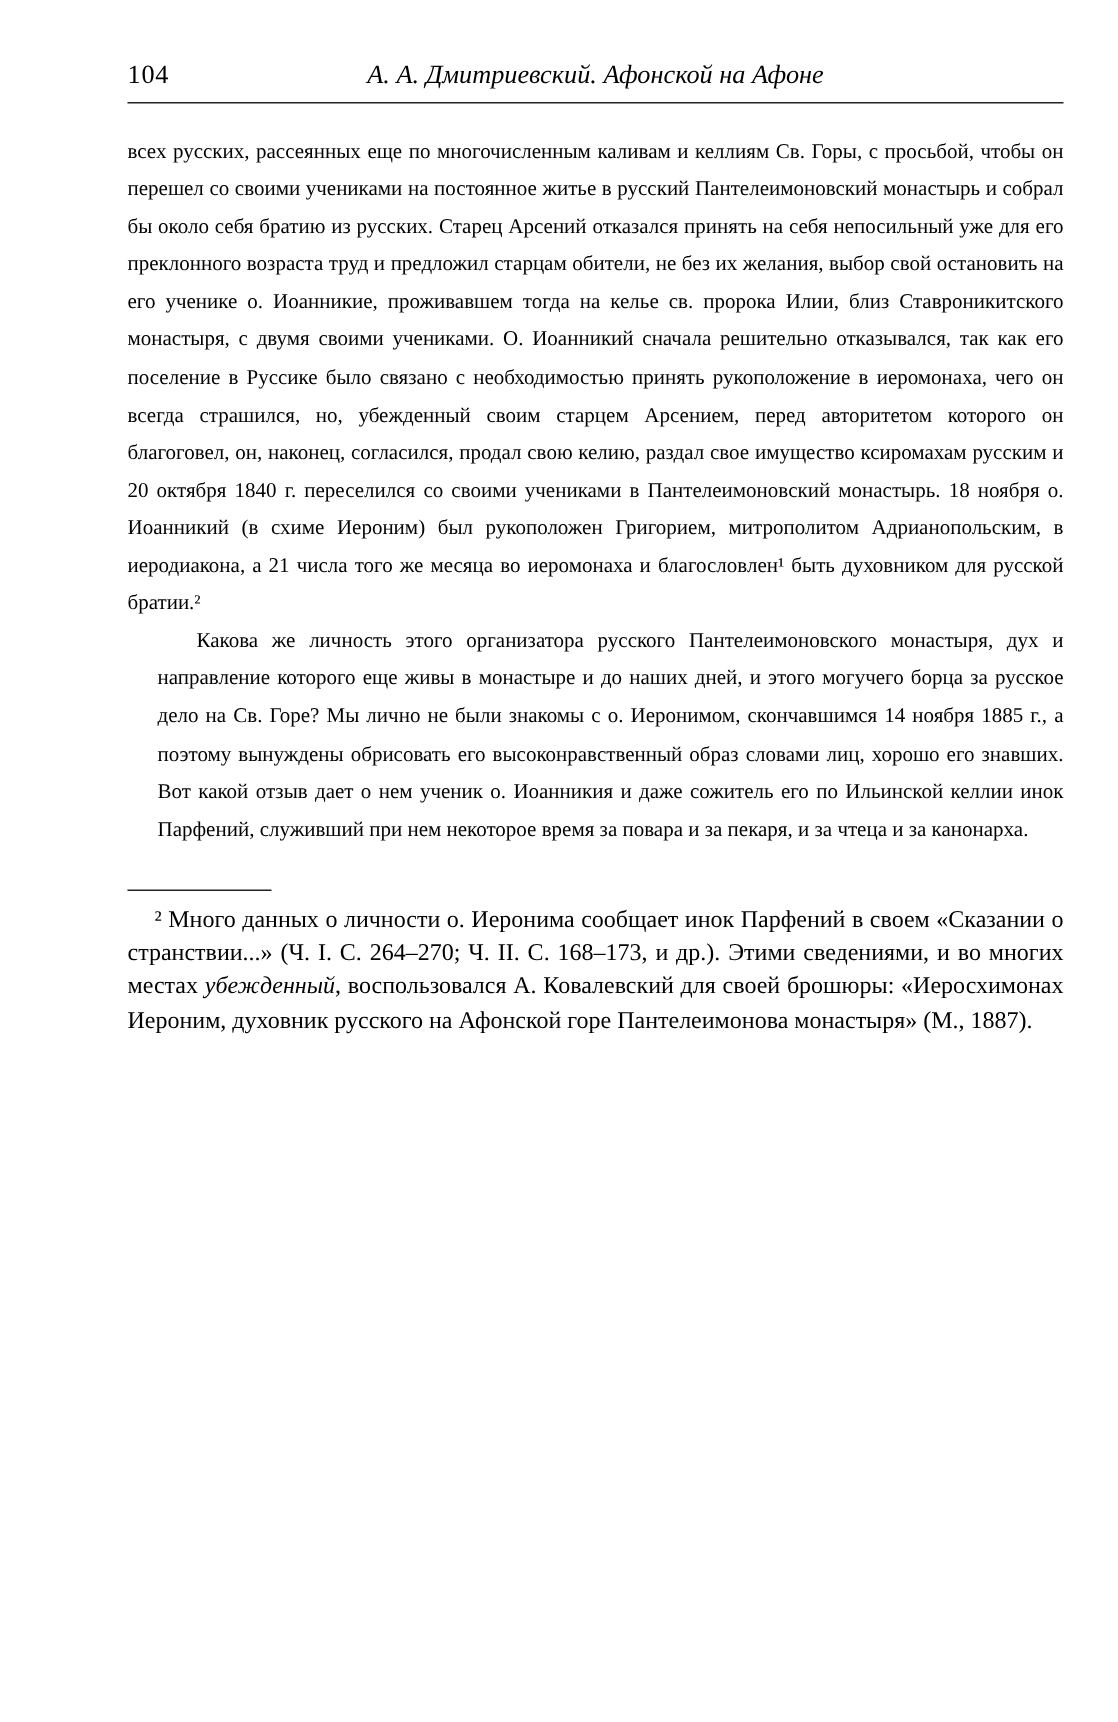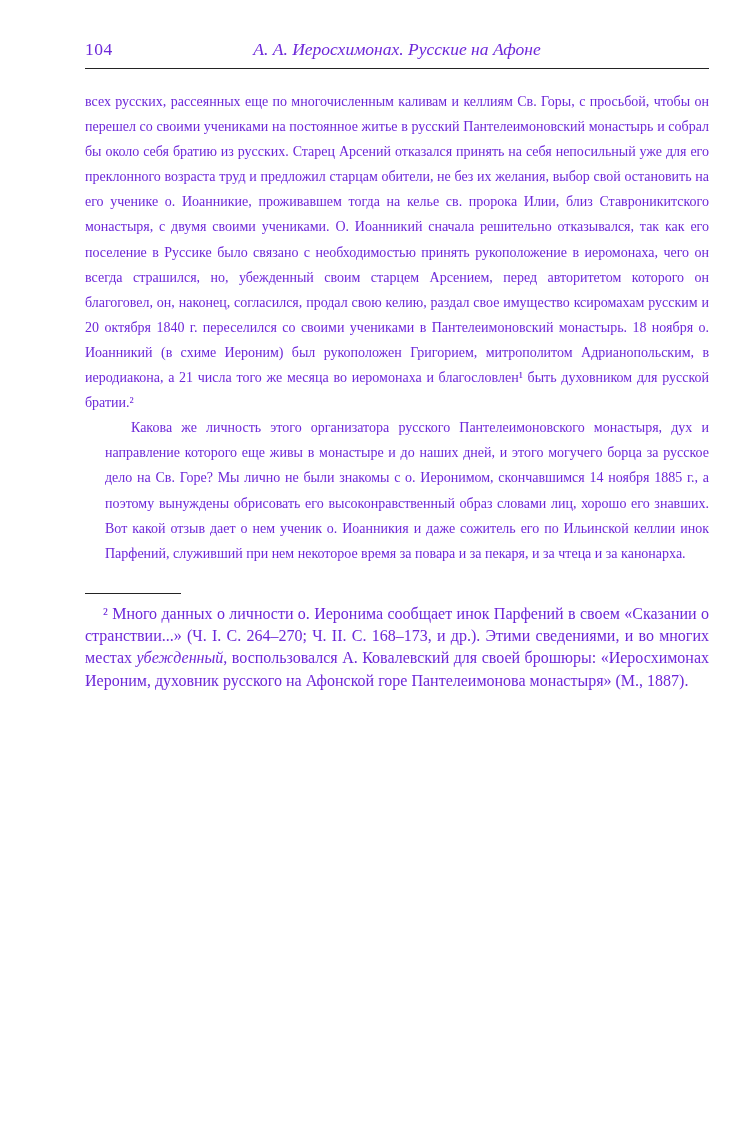--- a/index.html
+++ b/index.html
@@ -7,21 +7,21 @@
     html, body {
       background: #ffffff;
     }
 
     .page {
       position: relative;
       width: 745px;
       height: 1148px;
       margin: 0 auto;
       background: #ffffff;
-      color: #6d28d9;
+      color: #000000;
       font-family: "Liberation Serif", "DejaVu Serif", serif;
       padding: 38px 36px 0 85px;
       overflow: hidden;
     }
 
     
     .page-header {
       position: relative;
       text-align: center;
       font-size: 17.5px;
@@ -65,21 +65,21 @@
     .footnote { text-indent: 18px; hyphens: none; }
     .footnote em { font-style: italic; }
   </style>
 </head>
 <body>
 
 <div class="page">
 
   <header class="page-header">
     <span class="page-number">104</span>
-    <span class="running-title">А. А. Иеросхимонах. Русские на Афоне</span>
+    <span class="running-title">А. А. Дмитриевский. Афонской на Афоне</span>
   </header>
 
   <main class="body-text">
     <p class="para no-indent">всех русских, рассеянных еще по многочисленным каливам и келлиям Св. Горы, с просьбой, чтобы он перешел со своими учениками на постоянное житье в русский Пантелеимоновский монастырь и собрал бы около себя братию из русских. Старец Арсений отказался принять на себя непосильный уже для его преклонного возраста труд и предложил старцам обители, не без их желания, выбор свой остановить на его ученике о. Иоанникие, проживавшем тогда на келье св. пророка Илии, близ Ставроникитского монастыря, с двумя своими учениками. О. Иоанникий сначала решительно отказывался, так как его поселение в Руссике было связано с необходимостью принять рукоположение в иеромонаха, чего он всегда страшился, но, убежденный своим старцем Арсением, перед авторитетом которого он благоговел, он, наконец, согласился, продал свою келию, раздал свое имущество ксиромахам русским и 20 октября 1840 г. переселился со своими учениками в Пантелеимоновский монастырь. 18 ноября о. Иоанникий (в схиме Иероним) был рукоположен Григорием, митрополитом Адрианопольским, в иеродиакона, а 21 числа того же месяца во иеромонаха и благословлен¹ быть духовником для русской братии.²</p>
     <p class="para indent">Какова же личность этого организатора русского Пантелеимоновского монастыря, дух и направление которого еще живы в монастыре и до наших дней, и этого могучего борца за русское дело на Св. Горе? Мы лично не были знакомы с о. Иеронимом, скончавшимся 14 ноября 1885 г., а поэтому вынуждены обрисовать его высоконравственный образ словами лиц, хорошо его знавших. Вот какой отзыв дает о нем ученик о. Иоанникия и даже сожитель его по Ильинской келлии инок Парфений, служивший при нем некоторое время за повара и за пекаря, и за чтеца и за канонарха.</p>
   </main>
 
   <div class="footnote-sep"></div>
 
   <section class="footnotes">

